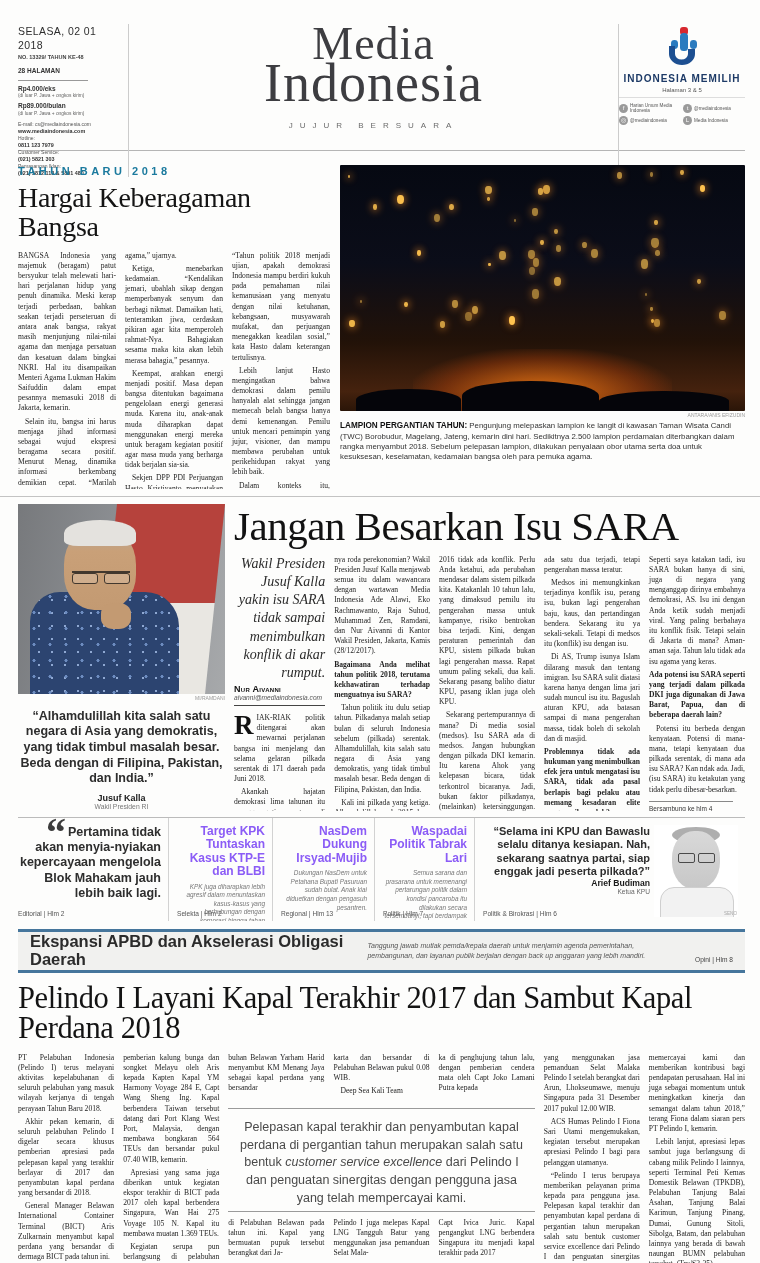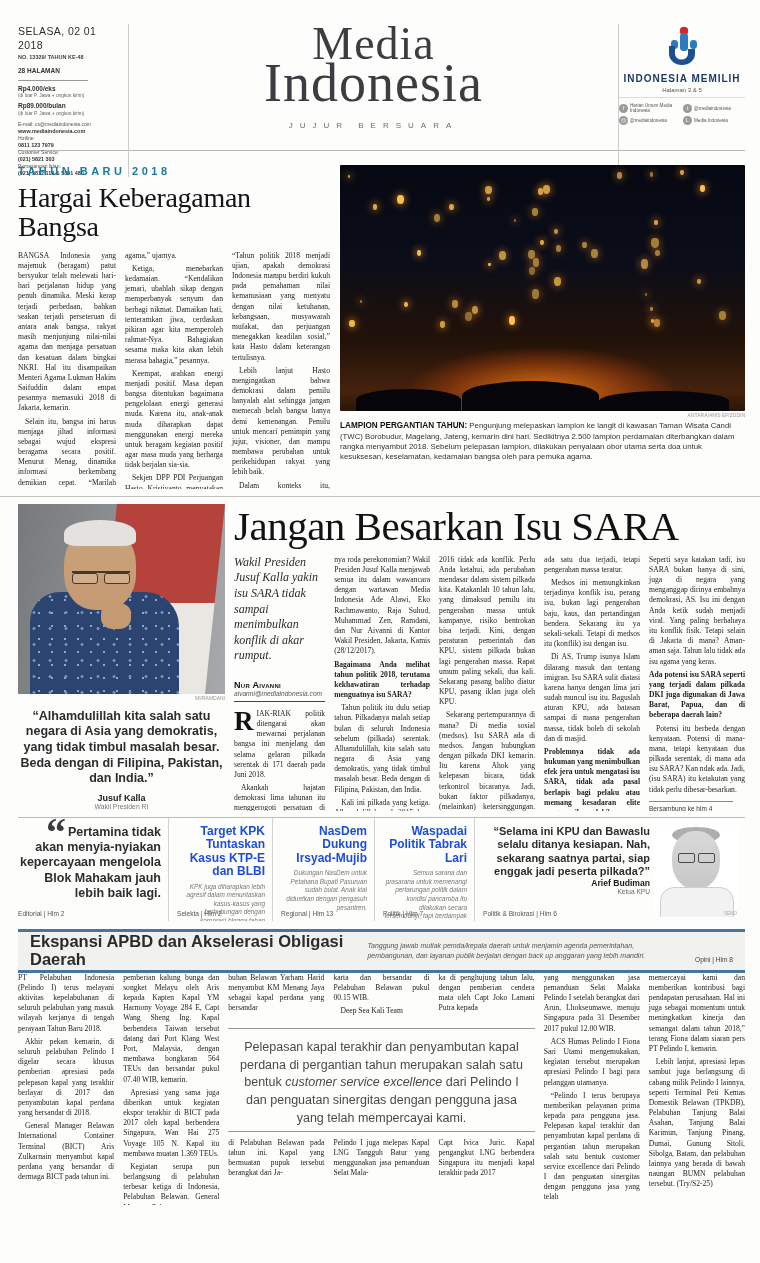--- a/index.html
+++ b/index.html
@@ -63,32 +63,32 @@
   .jk-hair { position:absolute; left:22%; bottom:78%; width:72px; height:26px; border-radius:50% 50% 20% 20%; background:#e4e2de; }
   .jk-glass { position:absolute; left:26%; bottom:58%; width:58px; height:13px; border-top:2px solid #42382e; display:flex; gap:6px;}
   .jk-glass i { flex:1; border:1.5px solid #42382e; border-radius:3px; background:rgba(255,255,255,.18);}
   .jk-hand { position:absolute; left:40%; bottom:34%; width:30px; height:26px; border-radius:40%; background:#c39a72; }
   .pullq { text-align:center; padding:8px 2px 0; }
   .pullq-t { font-family:"Liberation Sans", sans-serif; font-weight:bold; font-size:12.5px; line-height:1.25; color:#2d2d2d;}
   .pullq-n { font-size:9px; font-weight:bold; margin-top:6px; color:#1c1c1c;}
   .pullq-r { font-size:6.8px; color:#777; }
   .hl2 { font-family:"Liberation Serif", serif; font-size:41px; color:#121212; line-height:1; margin:2px 0 8px; letter-spacing:-.5px;}
   .saracols { grid-template-columns:.95fr 1fr 1fr 1fr 1fr; height:256px; }
-  .standfirst { font-family:"Liberation Serif", serif; font-style:italic; font-size:12px; line-height:1.3; color:#2b2b2b; margin-bottom:16px;}
+  .standfirst { font-family:"Liberation Serif", serif; font-style:italic; font-size:14px; line-height:1.3; color:#2b2b2b; margin-bottom:2px;text-align:right;}
   .byname { font-variant:small-caps; font-weight:bold; font-size:9px; letter-spacing:.3px; color:#111;}
   .bymail { font-size:6.6px; font-style:italic; color:#555; border-bottom:1px solid #444; padding-bottom:4px; margin-bottom:7px;}
   .dropfirst p:first-child::first-letter { float:left; font-family:"Liberation Serif", serif; font-weight:bold; font-size:27px; line-height:.78; padding:2px 3px 0 0; color:#111;}
 
   
   .teasers { display:grid; grid-template-columns:150px 104px 102px 100px 1fr; margin-top:6px; border-top:1px solid #bbb; height:104px; }
   .tz { border-left:1px solid #d2d2d2; padding:7px 7px 4px 8px; position:relative; overflow:hidden;text-align:right;}
   .tz:first-child { border-left:none; padding-left:0; }
   .tz-quote { font-size:12.5px; font-weight:bold; line-height:1.22; color:#2e2e2e; }
   .bigq { font-family:"Liberation Serif", serif; font-size:40px; line-height:.2; vertical-align:-10px; color:#3c3c3c; margin-right:2px;}
-  .tz-title { font-size:12px; font-weight:bold; color:#1d4ed8; line-height:1.12; margin-bottom:4px;}
+  .tz-title { font-size:12px; font-weight:bold; color:#8b5cf6; line-height:1.12; margin-bottom:4px;}
   .tz-blurb { font-size:6.4px; font-style:italic; color:#777; line-height:1.35; }
   .tz-ref { position:absolute; bottom:4px; left:inherit; font-size:6.6px; color:#555; }
   .tz:first-child .tz-ref{ left:0; }
   .tz5 { display:grid; grid-template-columns:1fr 84px; gap:4px; }
   .tz5 .tz-quote { font-size:11px; }
   .tz-name { font-size:8.6px; font-weight:bold; color:#1a1a1a;}
   .tz-role { font-size:6.6px; color:#666; }
   .sketch { position:relative; background:#fff; overflow:hidden; }
   .sk-head { position:absolute; left:18px; top:6px; width:48px; height:58px; border-radius:46%; background:linear-gradient(180deg,#d9d9d9,#c7c7c7); }
   .sk-hair { position:absolute; left:18px; top:2px; width:48px; height:16px; border-radius:50%; background:#aeaeae;}
@@ -361,38 +361,39 @@
     </div>
   </div>
 
   <div class="inner opini">
     <div class="op-title">Ekspansi APBD dan Akselerasi Obligasi Daerah</div>
     <div class="op-blurb">Tanggung jawab mutlak pemda/kepala daerah untuk menjamin agenda pemerintahan, pembangunan, dan layanan publik berjalan dengan back up anggaran yang lebih mandiri.</div>
     <div class="op-ref">Opini | Hlm 8</div>
   </div>
 
   <div class="inner">
+    <div class="hl3">Pelindo I Layani Kapal Terakhir 2017 dan Sambut Kapal Perdana 2018</div>
     <div class="pgrid">
       <div class="tcol">
           <p>PT Pelabuhan Indonesia (Pelindo I) terus melayani aktivitas kepelabuhanan di seluruh pelabuhan yang masuk wilayah kerjanya di tengah perayaan Tahun Baru 2018.</p>
           <p>Akhir pekan kemarin, di seluruh pelabuhan Pelindo I digelar secara khusus pemberian apresiasi pada pelepasan kapal yang terakhir berlayar di 2017 dan penyambutan kapal perdana yang bersandar di 2018.</p>
           <p>General Manager Belawan International Container Terminal (BICT) Aris Zulkarnain menyambut kapal perdana yang bersandar di dermaga BICT pada tahun ini.</p>
         </div>
       <div class="tcol">
           <p>pemberian kalung bunga dan songket Melayu oleh Aris kepada Kapten Kapal YM Harmony Voyage 284 E, Capt Wang Sheng Ing. Kapal berbendera Taiwan tersebut datang dari Port Klang West Port, Malaysia, dengan membawa bongkaran 564 TEUs dan bersandar pukul 07.40 WIB, kemarin.</p>
           <p>Apresiasi yang sama juga diberikan untuk kegiatan ekspor terakhir di BICT pada 2017 oleh kapal berbendera Singapura, Wan Hai 275 Voyage 105 N. Kapal itu membawa muatan 1.369 TEUs.</p>
           <p>Kegiatan serupa pun berlangsung di pelabuhan terbesar ketiga di Indonesia, Pelabuhan Belawan. General Manager Pela-</p>
         </div>
       <div class="pmid">
         <div class="pmid-row pmid-top">
             <div class="tcol">
               <p>buhan Belawan Yarham Harid menyambut KM Menang Jaya sebagai kapal perdana yang bersandar</p>
             </div>
             <div class="tcol">
-              <p>karta dan bersandar di Pelabuhan Belawan pukul 00.15 WIB.</p>
+              <p>karta dan bersandar di Pelabuhan Belawan pukul 0.08 WIB.</p>
               <p>Deep Sea Kali Team</p>
             </div>
             <div class="tcol">
               <p>ka di penghujung tahun lalu, dengan pemberian cendera mata oleh Capt Joko Lamani Putra kepada</p>
             </div>
           </div>
         <div class="pquote"><span>Pelepasan kapal terakhir dan penyambutan kapal perdana di pergantian tahun merupakan salah satu bentuk </span><i>customer service excellence</i><span> dari Pelindo I dan penguatan sinergitas dengan pengguna jasa yang telah mempercayai kami.</span></div>
         <div class="pmid-row pmid-bot">
             <div class="tcol">
               <p>di Pelabuhan Belawan pada tahun ini. Kapal yang bermuatan pupuk tersebut berangkat dari Ja-</p>

